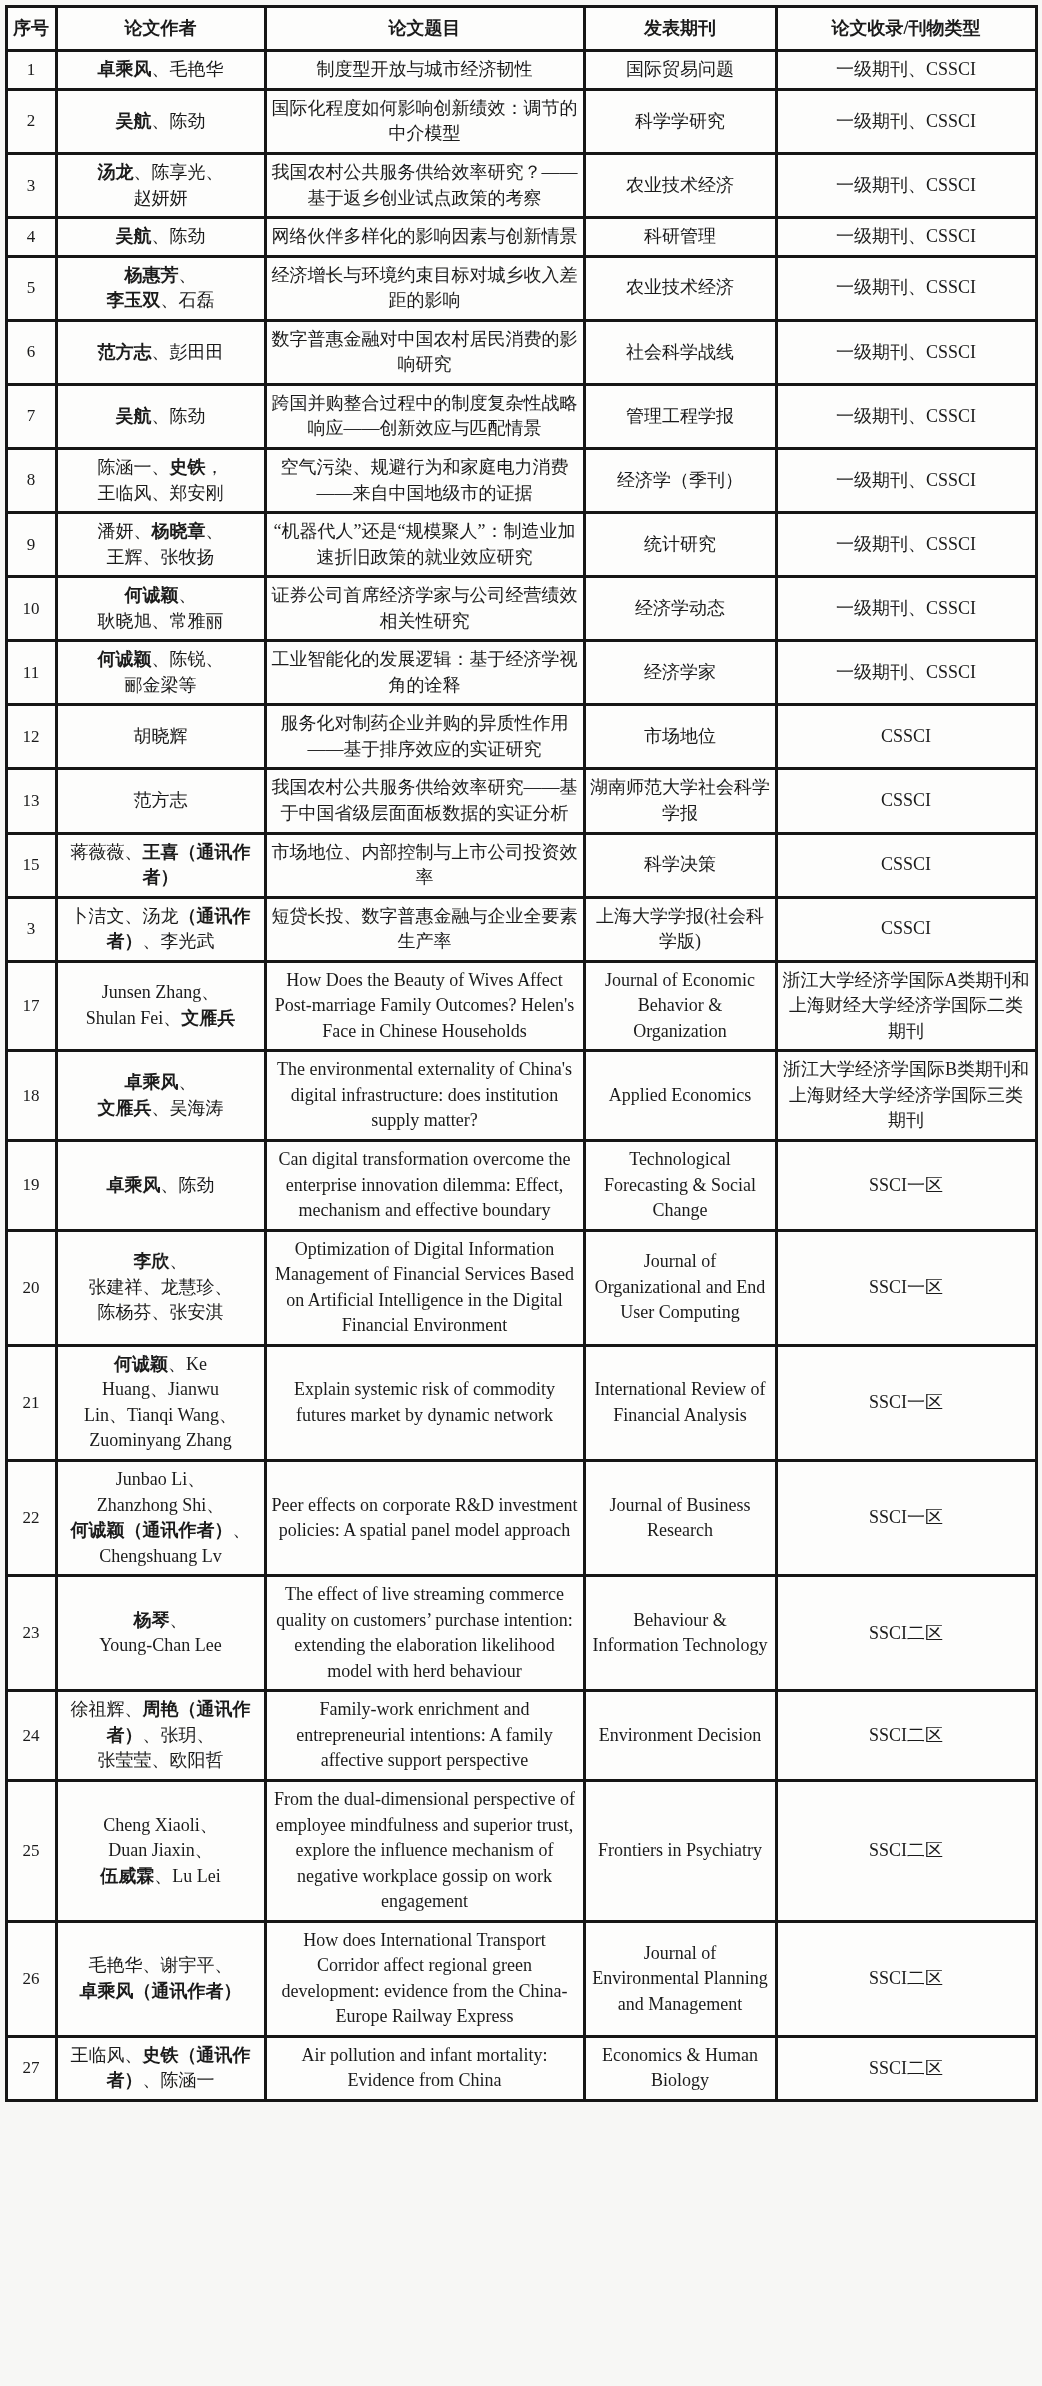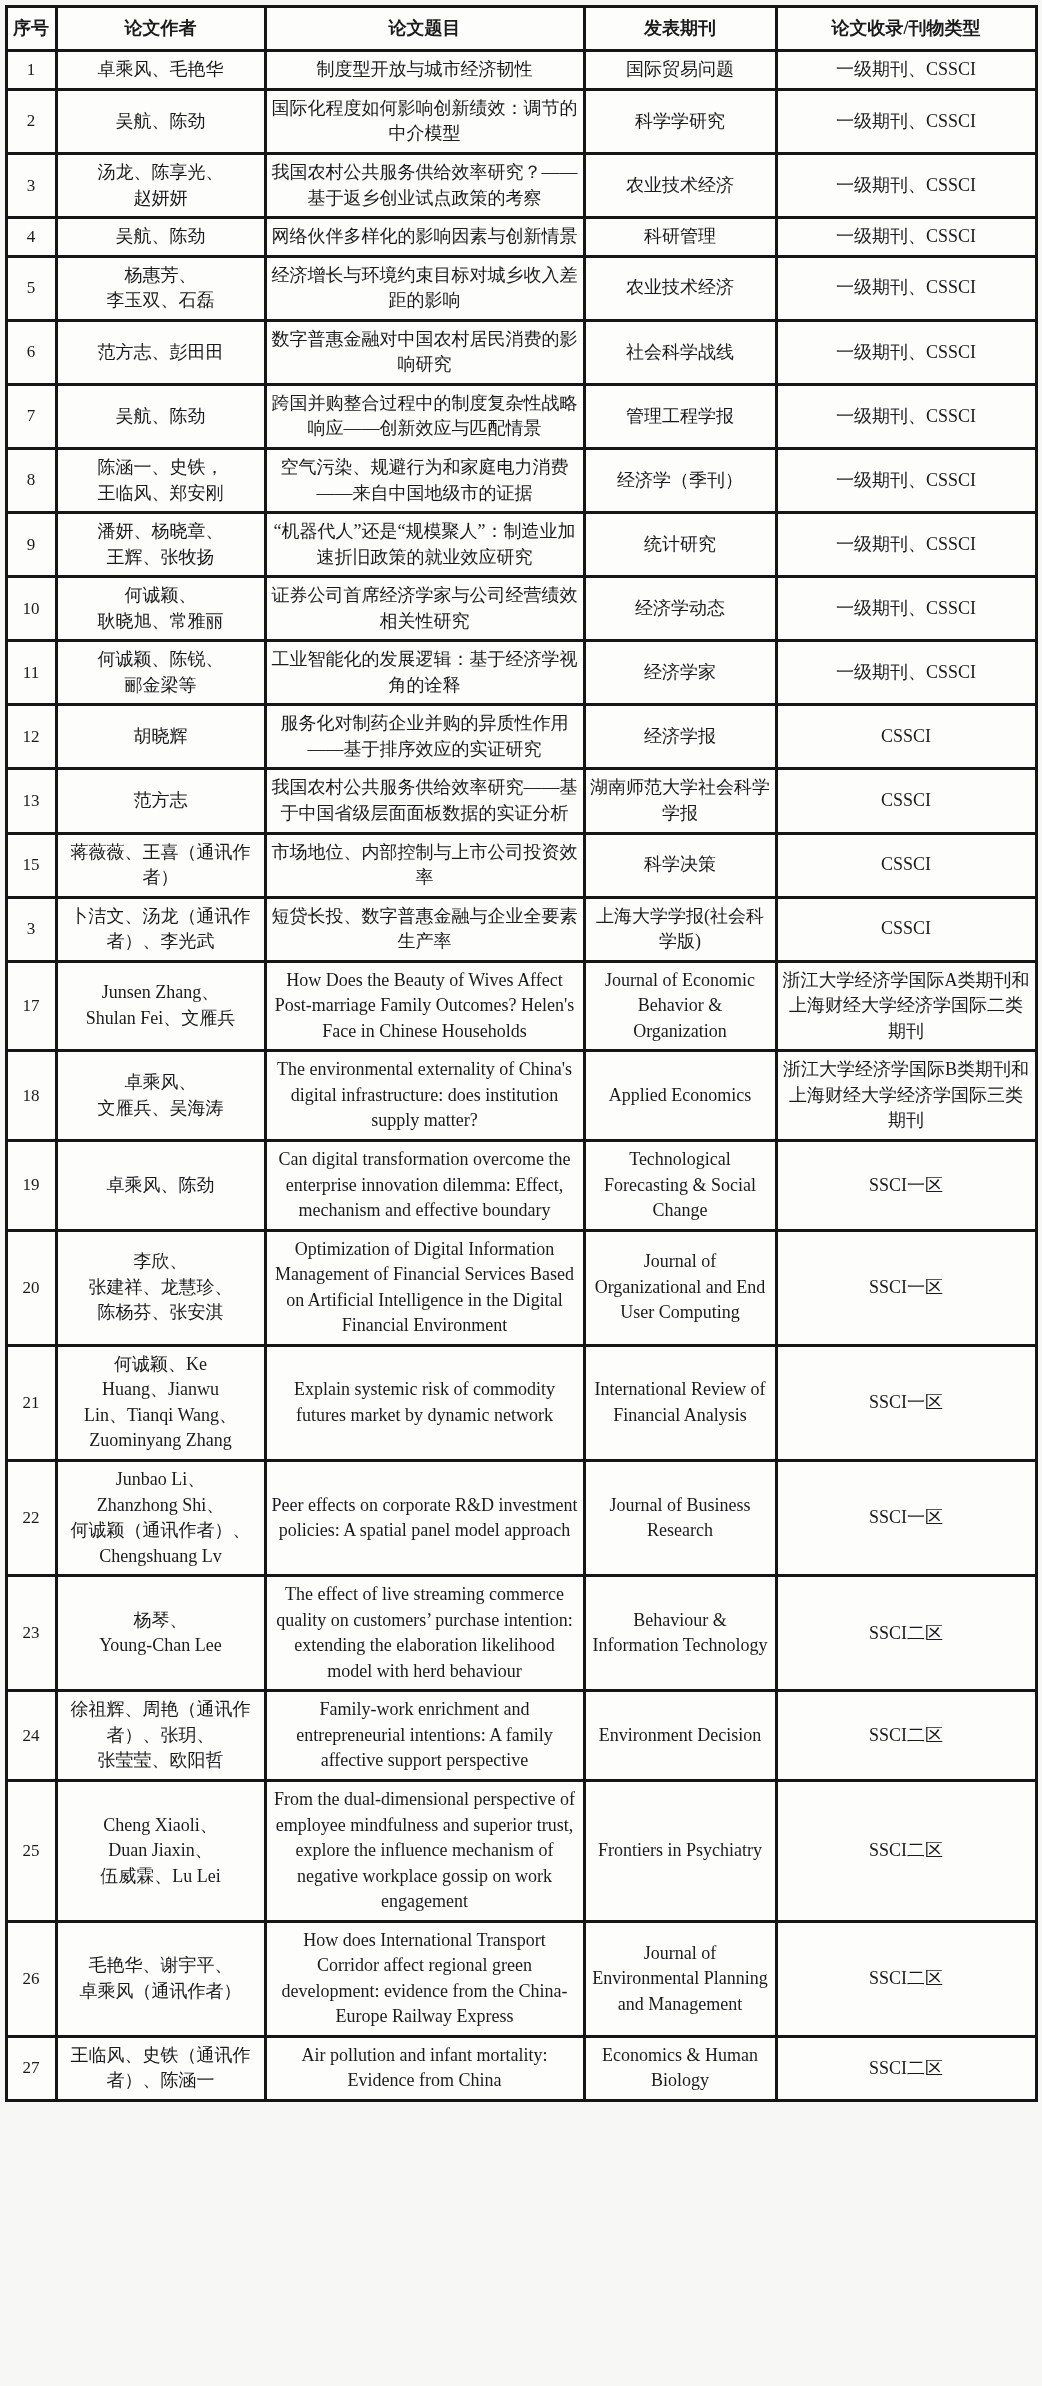--- a/index.html
+++ b/index.html
@@ -27,21 +27,21 @@
     word-wrap:break-word;
     overflow-wrap:break-word;
   }
   th{
     font-weight:700;
     font-size:18px;
     padding:9px 4px;
     line-height:1.3;
   }
   td.idx{font-size:17px;}
-  .b{font-weight:400;}
+  .b{font-weight:700;}
   col.c-no{width:50px;}
   col.c-authors{width:209px;}
   col.c-title{width:319px;}
   col.c-journal{width:192px;}
   col.c-type{width:260px;}
 </style>
 </head>
 <body>
 
 <table class="papers">
@@ -142,21 +142,21 @@
         <td><span class="b">何诚颖</span><span>、陈锐、
 郦金梁等</span></td>
         <td>工业智能化的发展逻辑：基于经济学视角的诠释</td>
         <td>经济学家</td>
         <td>一级期刊、CSSCI</td>
       </tr>
       <tr>
         <td class="idx">12</td>
         <td><span>胡晓辉</span></td>
         <td>服务化对制药企业并购的异质性作用——基于排序效应的实证研究</td>
-        <td>经济学报</td>
+        <td>市场地位</td>
         <td>CSSCI</td>
       </tr>
       <tr>
         <td class="idx">13</td>
         <td><span>范方志</span></td>
         <td>我国农村公共服务供给效率研究——基于中国省级层面面板数据的实证分析</td>
         <td>湖南师范大学社会科学学报</td>
         <td>CSSCI</td>
       </tr>
       <tr>

